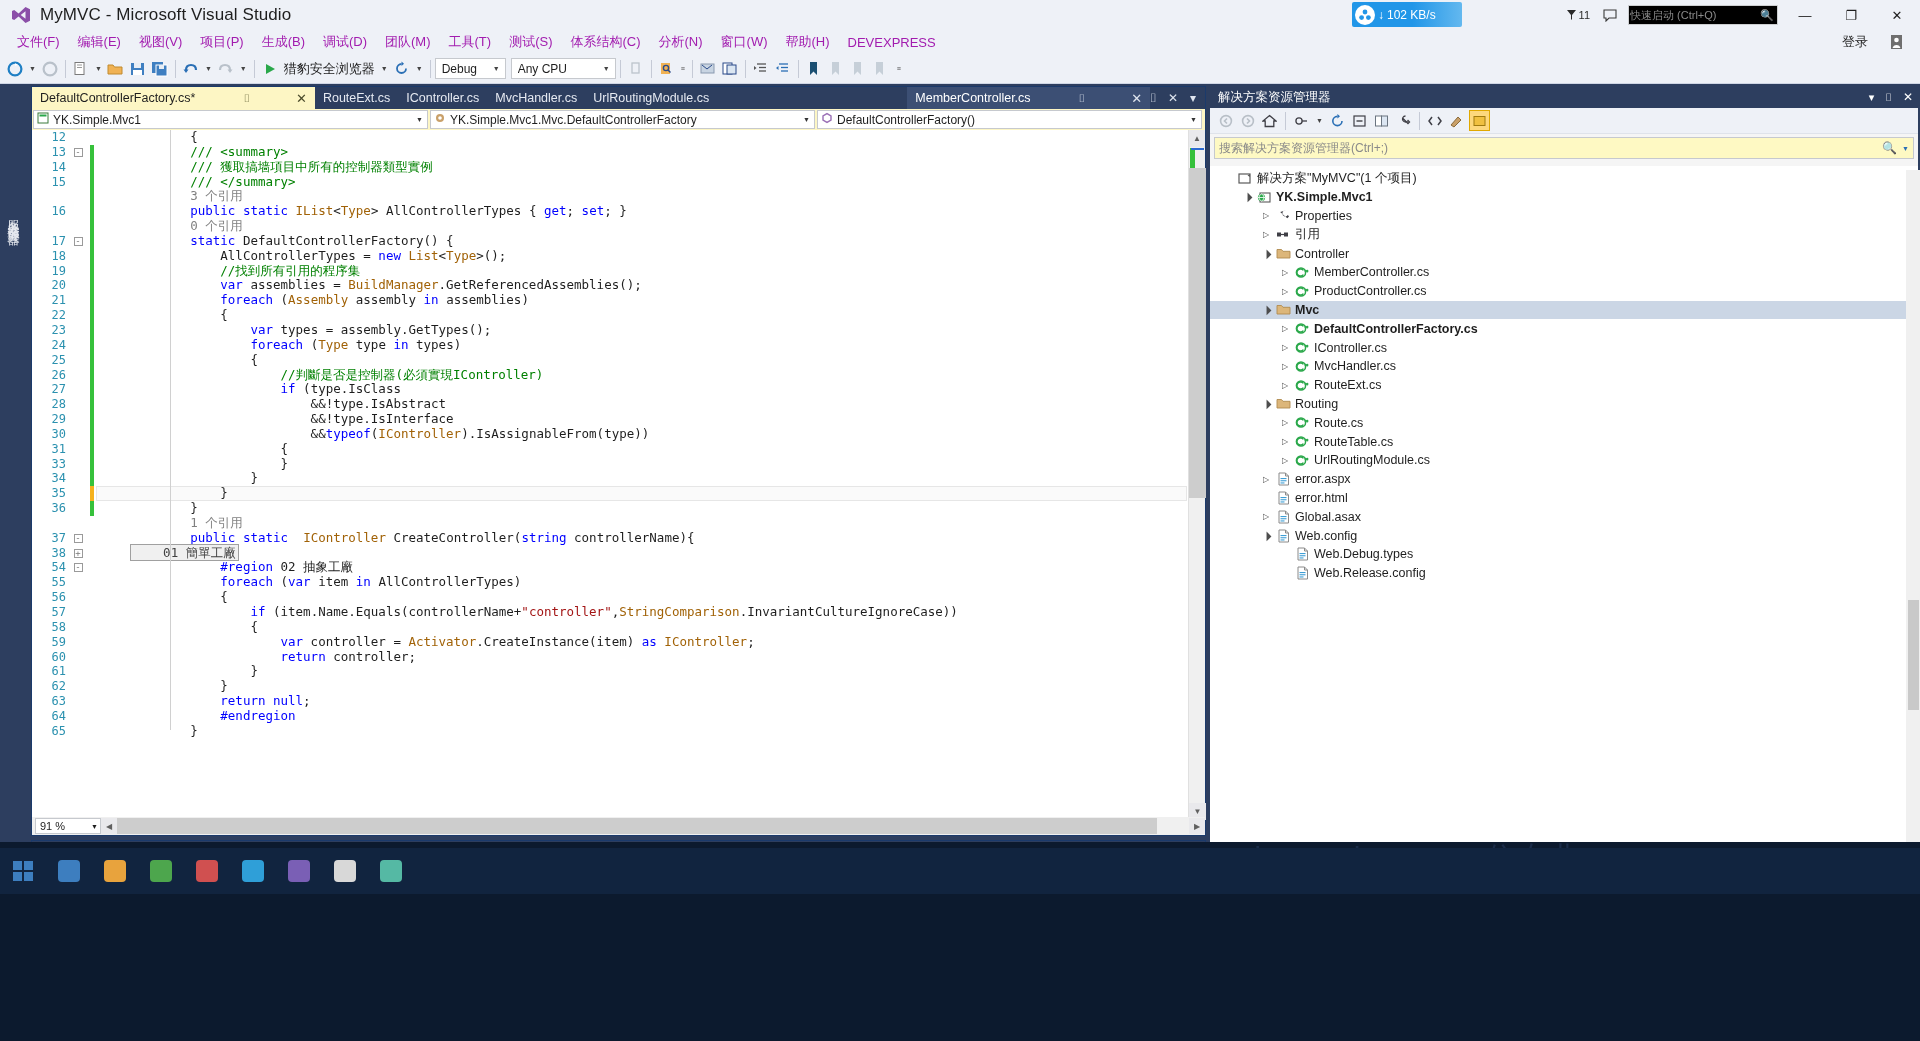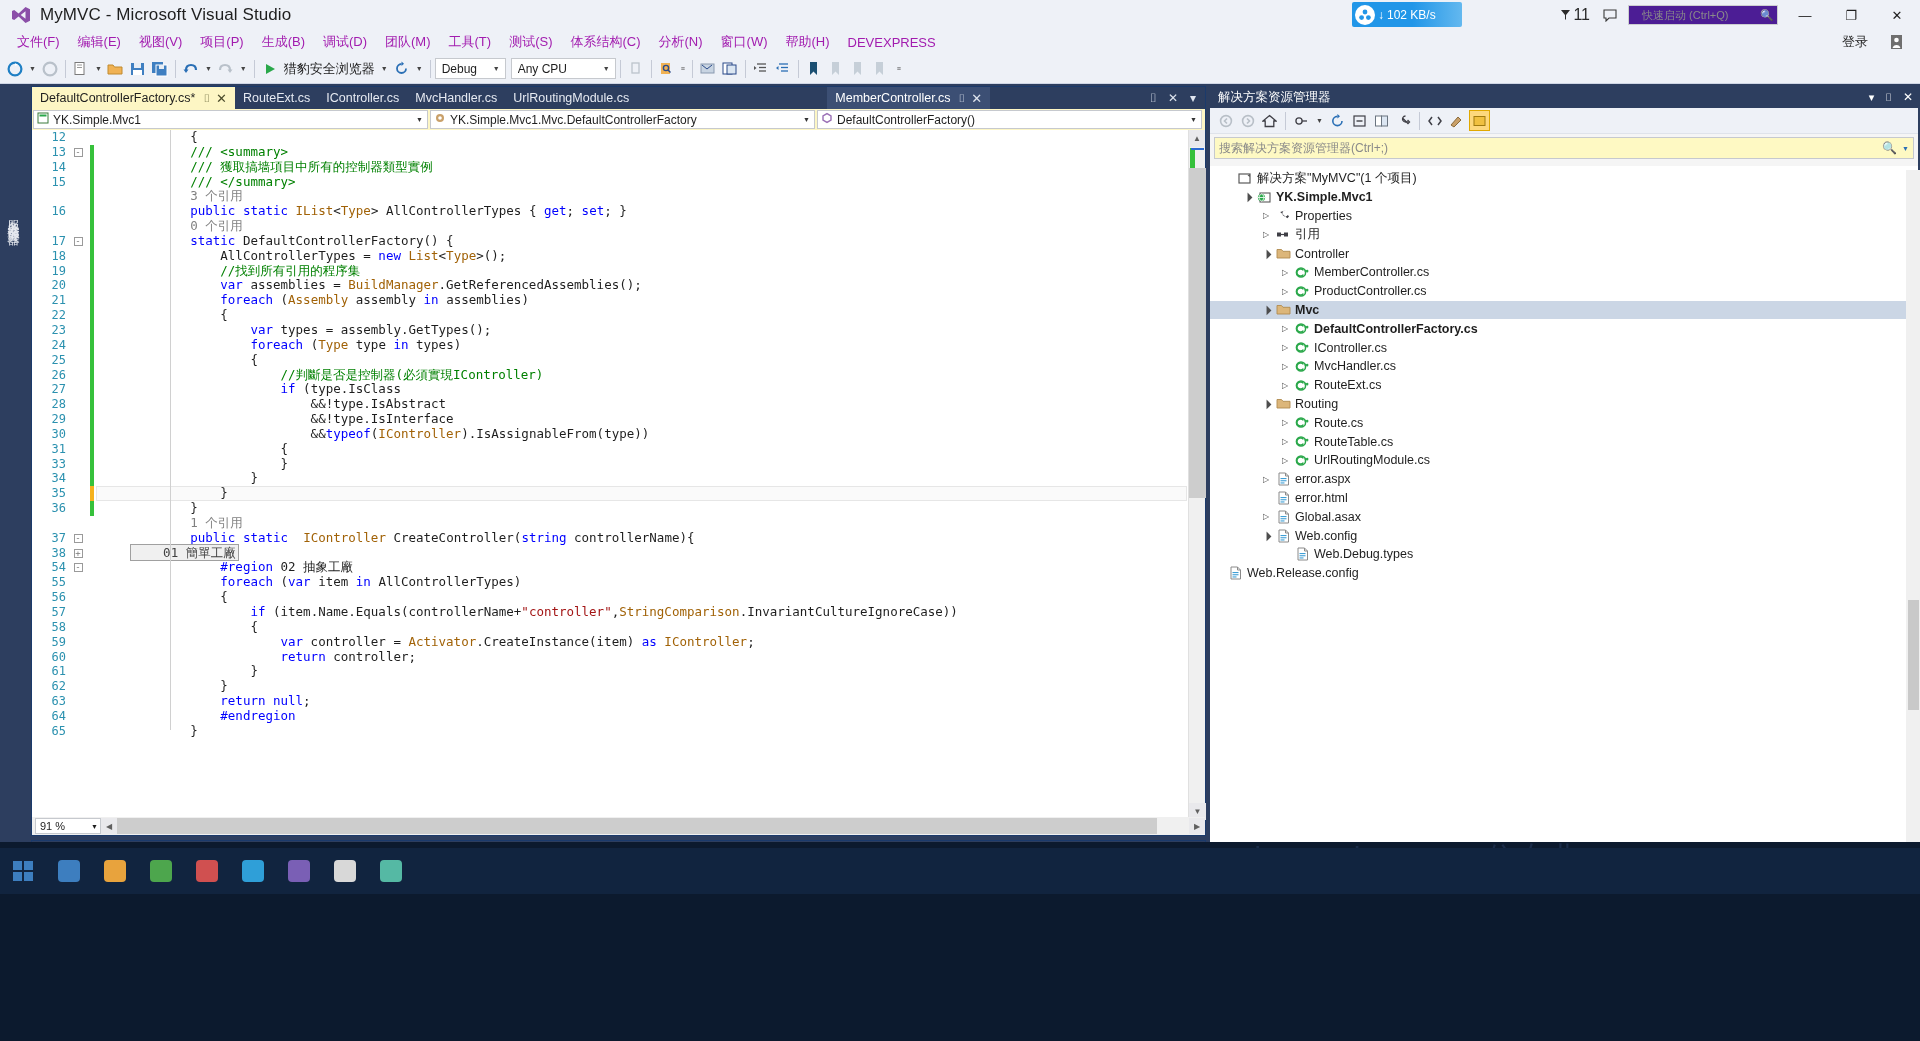--- a/index.html
+++ b/index.html
@@ -13,24 +13,24 @@
   }
   
   #titlebar {
     height: 30px; background:#eef1f7; position:relative;
     display:flex; align-items:center;
   }
   #vs-logo { width:26px; height:26px; margin-left:8px; display:flex; align-items:center; justify-content:center;}
   #app-title { font-size:17px; color:#1e1e1e; margin-left:6px; letter-spacing:.1px; }
   #title-right { position:absolute; right:0; top:0; height:30px; display:flex; align-items:center; }
   .tb-icon { width:28px; height:30px; display:flex; align-items:center; justify-content:center; color:#3a3a3a; }
-  #notif { display:flex; align-items:center; gap:2px; font-size:16px; color:#2b2b2b; padding:0 6px;}
+  #notif { display:flex; align-items:center; gap:2px; font-size:11px; color:#2b2b2b; padding:0 6px;}
   #quicklaunch {
-    width:150px; height:20px; background:#4c1d95; border:1px solid #ccced0;
-    font-size:11px; color:#8a8a8a; padding:2px 18px 2px 13px; position:relative;
+    width:150px; height:20px; background:#000000; border:1px solid #ccced0;
+    font-size:11px; color:#8a8a8a; padding:2px 18px 2px 1px; position:relative;
     margin:0 4px; overflow:hidden; white-space:nowrap;
   }
   #ql-search-icon { position:absolute; right:3px; top:3px; color:#8a8a8a; font-size:11px;}
   #netspeed {
     position:absolute; left:1352px; top:2px; width:110px; height:25px;
     background:linear-gradient(90deg,#2196e8 0%,#2196e8 55%,#63b8ef 100%);
     border-radius:2px; display:flex; align-items:center; color:#fff; font-size:12px;
     padding-left:3px; gap:3px; z-index:50;
   }
   #ns-logo { width:20px;height:20px;border-radius:50%; background:#fff;
@@ -60,21 +60,21 @@
     background:#2d3e5f; color:#d6dce8; display:flex; align-items:center; justify-content:center;
   }
   #left-dock span {
     writing-mode: vertical-rl; font-size:12px; letter-spacing:2px; color:#e7eaf0;
   }
   
   #editor-group { position:absolute; left:31px; top:2px; width:1175px; height:750px; background:#fff;
      border:1px solid #1b3a6b; }
   #tabstrip { height:22px; background:#2d3e5f; display:flex; align-items:stretch; position:relative;}
   .tab { display:flex; align-items:center; padding:0 8px; font-size:12.5px; color:#e6eaf2;
-     white-space:nowrap; }
+     white-space:nowrap;gap:40px; }
   .tab.active { background:#fdf6c4; color:#1e1e1e; }
   .tab .pin { font-size:11px; margin-left:8px; color:#5a5a2e;}
   .tab .x { font-size:13px; margin-left:6px; color:#4a4a2a;}
   .tab.lastgrp { background:#3c4f74; color:#fff; }
   #tabstrip-right { position:absolute; right:0; top:0; height:22px; display:flex; align-items:center; gap:4px; padding-right:4px;}
   .tsr-ic { color:#dfe5ef; font-size:12px; width:16px; text-align:center;}
   
   #navbar { height:21px; background:#fdf6c4; display:flex; align-items:stretch; padding:1px 1px; gap:2px;}
   .navcombo { background:#fff; border:1px solid #c6c9ce; display:flex; align-items:center;
      font-size:12px; color:#1e1e1e; padding:0 2px 0 3px; justify-content:space-between; gap:4px; }
@@ -916,21 +916,21 @@
             <svg width="13" height="14" viewBox="0 0 13 14">
               <path d="M2 1 H8.5 L11.5 4 V13 H2 Z" fill="#fff" stroke="#8a8a8a" stroke-width="1"></path>
               <path d="M8.5 1 V4 H11.5" fill="none" stroke="#8a8a8a"></path>
               <rect x="3.5" y="6" width="6" height="1.1" fill="#3f9fd6"></rect>
               <rect x="3.5" y="8.2" width="6" height="1.1" fill="#3f9fd6"></rect>
               <rect x="3.5" y="10.4" width="4" height="1.1" fill="#3f9fd6"></rect>
             </svg>
           </span>
           <span class="tlabel">Web.Debug.types</span>
         </div>
-        <div class="trow" style="">
+        <div class="trow" style="padding-left: 67px;">
           <span class="tw"></span>
           <span class="ticon">
             <svg width="13" height="14" viewBox="0 0 13 14">
               <path d="M2 1 H8.5 L11.5 4 V13 H2 Z" fill="#fff" stroke="#8a8a8a" stroke-width="1"></path>
               <path d="M8.5 1 V4 H11.5" fill="none" stroke="#8a8a8a"></path>
               <rect x="3.5" y="6" width="6" height="1.1" fill="#3f9fd6"></rect>
               <rect x="3.5" y="8.2" width="6" height="1.1" fill="#3f9fd6"></rect>
               <rect x="3.5" y="10.4" width="4" height="1.1" fill="#3f9fd6"></rect>
             </svg>
           </span>

